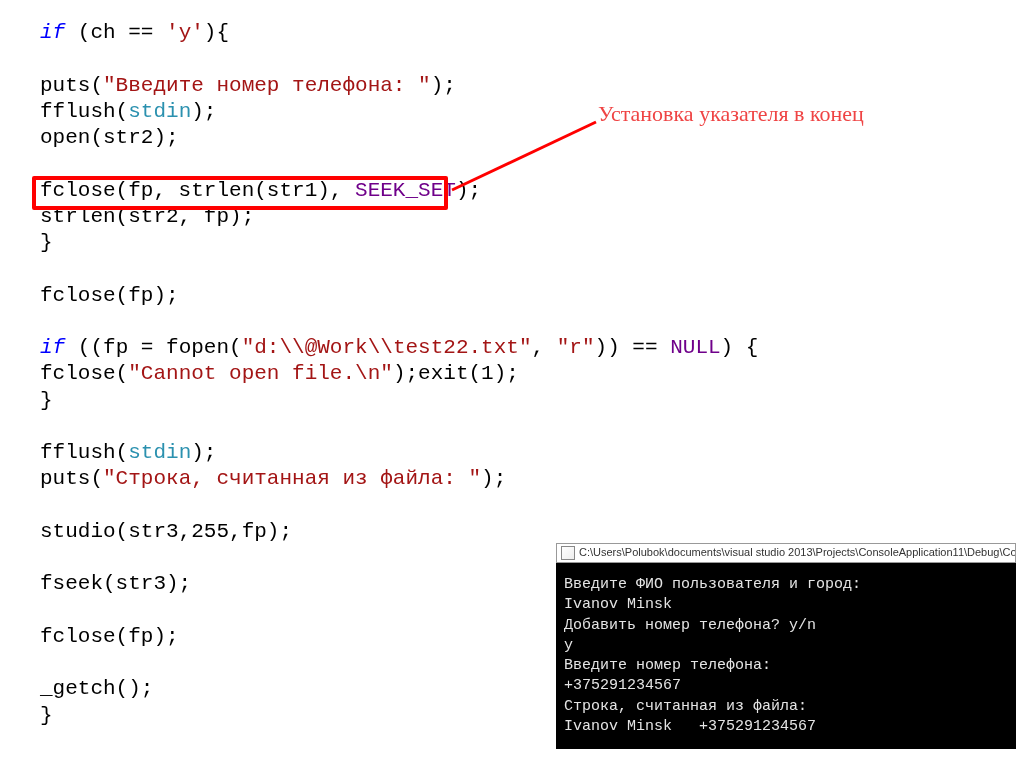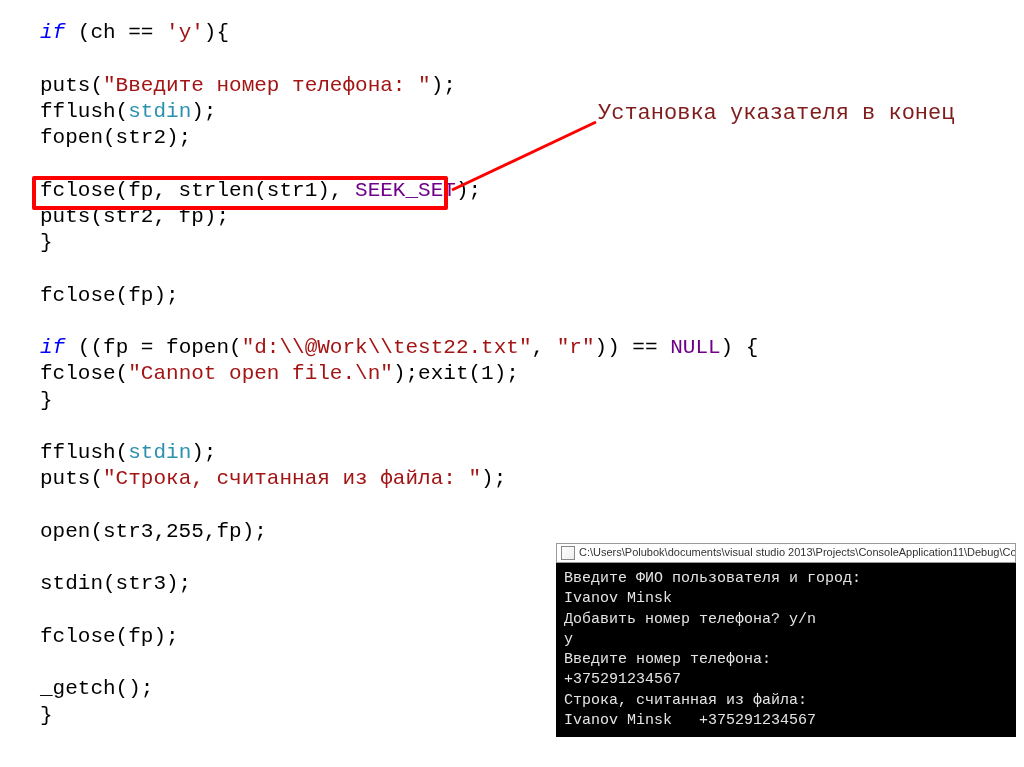--- a/index.html
+++ b/index.html
@@ -26,23 +26,23 @@
     font-family: Consolas, "Courier New", monospace;
   }
   .c-kw   { color: #0000ff; font-style: italic; }  
   .c-str  { color: #a31515; }  
   .c-id   { color: #2b91af; }  
   .c-mac  { color: #6f008a; }
   .c-plain{ color: #000; }
 
   .annotation {
     position: absolute;
-    font-family: Liberation Mono, monospace;
+    font-family: Liberation Serif, serif;
     font-size: 22px;
-    color: #7f1d1d;
+    color: #ef4444;
   }
   .highlight-box {
     position: absolute;
     border: 4px solid #ff0000;
     border-radius: 2px;
     background: transparent;
     box-sizing: border-box;
   }
   svg.arrow {
     position: absolute;
@@ -72,51 +72,51 @@
     display: inline-block;
     flex: 0 0 auto;
     background: linear-gradient(135deg,#fff,#eee);
     border: 1px solid #888;
   }
   .console-body {
     background: #000;
     color: #e4e4e4;
     font-size: 15px;
     line-height: 1.35;
-    padding: 6px 8px;
+    padding: 12px 8px;
     white-space: pre;
   }
 </style>
 </head>
 <body>
 
 <div class="slide">
 
   <pre class="code"><span class="c-kw">if</span><span class="c-plain"> (ch == </span><span class="c-str">'y'</span><span class="c-plain">){</span>
 
 <span class="c-plain">puts(</span><span class="c-str">"Введите номер телефона: "</span><span class="c-plain">);</span>
 <span class="c-plain">fflush(</span><span class="c-id">stdin</span><span class="c-plain">);</span>
-<span class="c-plain">fopen(str2);</span>
+<span class="c-plain">open(str2);</span>
 
 <span class="c-plain">fclose(fp, strlen(str1), </span><span class="c-mac">SEEK_SET</span><span class="c-plain">);</span>
-<span class="c-plain">puts(str2, fp);</span>
+<span class="c-plain">strlen(str2, fp);</span>
 <span class="c-plain">}</span>
 
 <span class="c-plain">fclose(fp);</span>
 
 <span class="c-kw">if</span><span class="c-plain"> ((fp = fopen(</span><span class="c-str">"d:\\@Work\\test22.txt"</span><span class="c-plain">, </span><span class="c-str">"r"</span><span class="c-plain">)) == </span><span class="c-mac">NULL</span><span class="c-plain">) {</span>
 <span class="c-plain">fclose(</span><span class="c-str">"Cannot open file.\n"</span><span class="c-plain">);exit(1);</span>
 <span class="c-plain">}</span>
 
 <span class="c-plain">fflush(</span><span class="c-id">stdin</span><span class="c-plain">);</span>
 <span class="c-plain">puts(</span><span class="c-str">"Строка, считанная из файла: "</span><span class="c-plain">);</span>
 
-<span class="c-plain">open(str3,255,fp);</span>
+<span class="c-plain">studio(str3,255,fp);</span>
 
-<span class="c-plain">stdin(str3);</span>
+<span class="c-plain">fseek(str3);</span>
 
 <span class="c-plain">fclose(fp);</span>
 
 <span class="c-plain">_getch();</span>
 <span class="c-plain">}</span></pre>
 
   <div class="highlight-box" style="left:32px; top:176px; width:416px; height:34px;"></div>
 
   <svg class="arrow" style="left:448px; top:110px;" width="160" height="100">
     <line x1="148" y1="12" x2="4" y2="80" stroke="#ff0000" stroke-width="3"></line>

